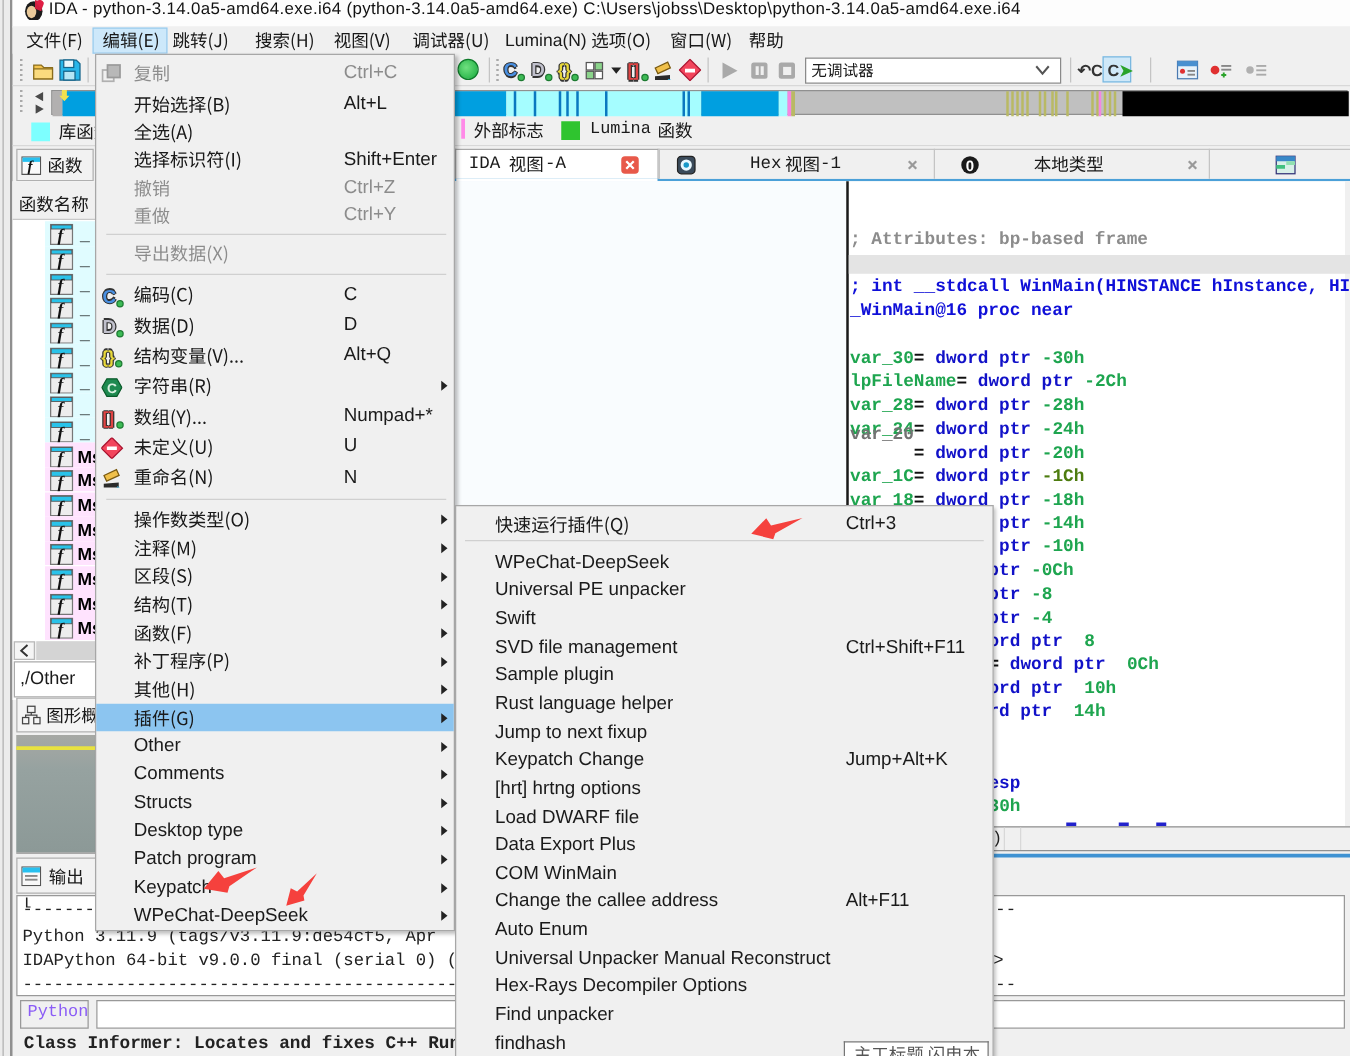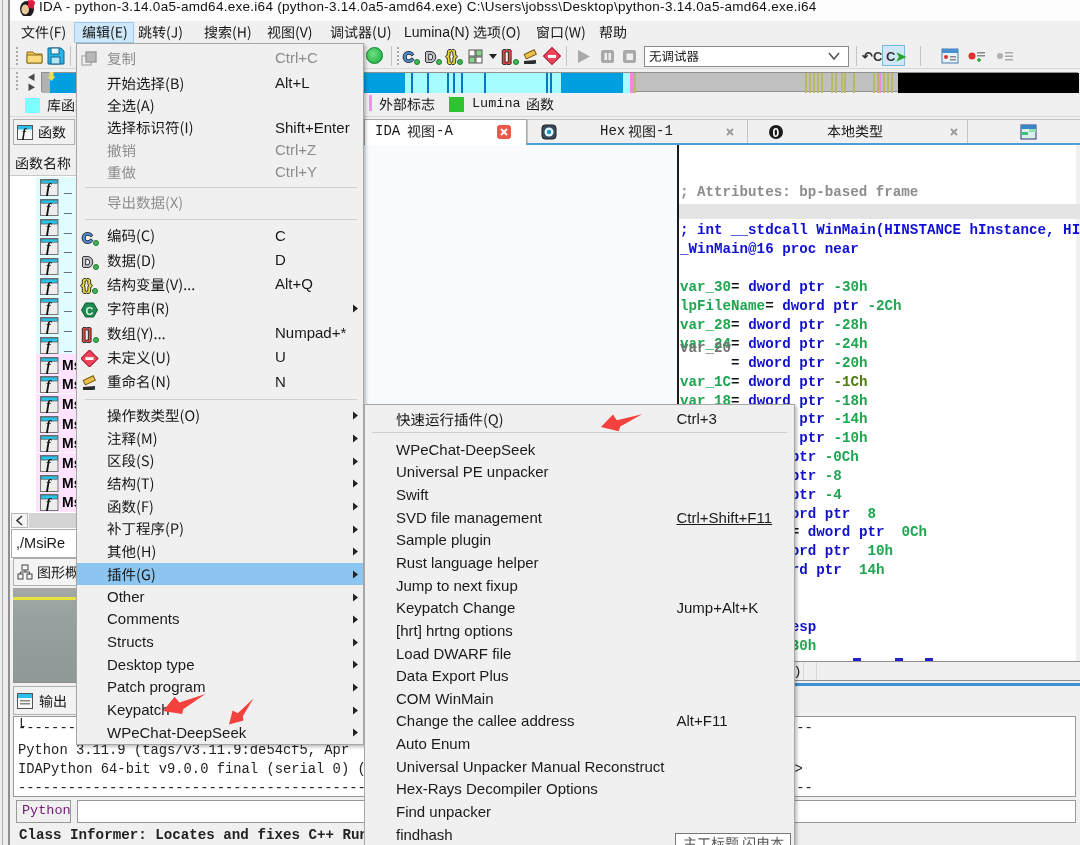--- a/index.html
+++ b/index.html
@@ -603,21 +603,21 @@
     <text x="6" y="14" font-family="Liberation Serif" font-style="italic" font-weight="bold" font-size="14" fill="#111">f</text>
   </svg>
 <div style="position:absolute;left:62.0px;top:492.2px;font:bold 14.0px 'Liberation Sans',sans-serif;color:#000;white-space:pre;line-height:21.0px;">Ms</div>
 <div style="position:absolute;left:11.0px;top:513.0px;width:349.0px;height:15.0px;background:#f0f0f0;"></div>
 <div style="position:absolute;left:11.0px;top:513.0px;width:17.0px;height:15.0px;background:#f5f5f5;border:1px solid #b8b8b8;"></div>
 <svg style="position:absolute;left:15px;top:515px" width="10" height="11">
     <path d="M7 1 L2 5.5 L7 10" fill="none" stroke="#333" stroke-width="1.6"></path>
   </svg>
 <div style="position:absolute;left:29.0px;top:513.0px;width:331.0px;height:15.0px;background:#d4d4d4;"></div>
 <div style="position:absolute;left:11.0px;top:529.0px;width:349.0px;height:29.0px;background:#fff;border:1px solid #aaa;"></div>
-<div style="position:absolute;left:16.0px;top:533.1px;font:normal 14.5px 'Liberation Sans',sans-serif;color:#1a1a1a;white-space:pre;line-height:21.8px;">,/MsiRe</div>
+<div style="position:absolute;left:16.0px;top:533.1px;font:normal 14.5px 'Liberation Sans',sans-serif;color:#1a1a1a;white-space:pre;line-height:21.8px;">,/Other</div>
 <div style="position:absolute;left:13.0px;top:558.0px;width:347.0px;height:28.0px;background:#f4f4f4;border:1px solid #b0b0b0;"></div>
 <svg style="position:absolute;left:17px;top:564px" width="16" height="16">
     <rect x="5" y="1" width="6" height="5" fill="none" stroke="#444"></rect>
     <rect x="1" y="10" width="5" height="5" fill="none" stroke="#444"></rect>
     <rect x="10" y="10" width="5" height="5" fill="none" stroke="#444"></rect>
     <path d="M8 6 V8 M3.5 10 V8 H12.5 V10" fill="none" stroke="#444"></path>
   </svg>
 <div style="position:absolute;left:37.0px;top:561.7px;width:57.0px;height:21.0px">
     <svg style="position:absolute;left:0;top:0;" width="57.0" height="21.0">
       <g fill="#1a1a1a" transform="translate(0,15.54) scale(0.014000,-0.014000)">
@@ -735,21 +735,21 @@
   </div>
 <div style="position:absolute;left:13.0px;top:716.0px;width:1063.0px;height:81.0px;background:#fff;border:1px solid #999;"></div>
 <div style="position:absolute;left:14px;top:717.5px;width:60px;height:60px;overflow:hidden">
     <div style="position:absolute;left:4.0px;top:-6.9px;font:normal 13.8px 'Liberation Mono',monospace;color:#222;white-space:pre;line-height:20.7px;">[</div>
   </div>
 <div style="position:absolute;left:18.0px;top:718.9px;font:normal 13.8px 'Liberation Mono',monospace;color:#222;white-space:pre;line-height:20.7px;">------------------------------------------------------------------------------------------------</div>
 <div style="position:absolute;left:18.0px;top:740.6px;font:normal 13.8px 'Liberation Mono',monospace;color:#222;white-space:pre;line-height:20.7px;">Python 3.11.9 (tags/v3.11.9:de54cf5, Apr  2 2024, 14:38:34) [MSC v.1938 64 bit (AMD64)]</div>
 <div style="position:absolute;left:18.0px;top:759.6px;font:normal 13.8px 'Liberation Mono',monospace;color:#222;white-space:pre;line-height:20.7px;">IDAPython 64-bit v9.0.0 final (serial 0) (c) The IDAPython Team &lt;idapython@googlegroups.com&gt;</div>
 <div style="position:absolute;left:18.0px;top:778.6px;font:normal 13.8px 'Liberation Mono',monospace;color:#222;white-space:pre;line-height:20.7px;">------------------------------------------------------------------------------------------------</div>
 <div style="position:absolute;left:16.0px;top:800.0px;width:55.0px;height:23.0px;background:#f0f0f0;border:1px solid #999;"></div>
-<div style="position:absolute;left:22.0px;top:800.9px;font:normal 13.5px 'Liberation Mono',monospace;color:#701a75;white-space:pre;line-height:20.2px;">Python</div>
+<div style="position:absolute;left:22.0px;top:800.9px;font:normal 13.5px 'Liberation Mono',monospace;color:#8b5cf6;white-space:pre;line-height:20.2px;">Python</div>
 <div style="position:absolute;left:77.0px;top:800.0px;width:999.0px;height:23.0px;background:#fff;border:1px solid #999;"></div>
 <div style="position:absolute;left:19.0px;top:825.4px;font:bold 14.2px 'Liberation Mono',monospace;color:#222;white-space:pre;line-height:21.3px;">Class Informer: Locates and fixes C++ Runtime Type Information</div>
 <div style="position:absolute;left:76.0px;top:43.0px;width:288.0px;height:702.0px;background:#f0f0f0;border:1px solid #a7a7a7;box-shadow:2px 2px 3px rgba(0,0,0,0.25);"></div>
 <div style="position:absolute;left:77.0px;top:563.2px;width:286.0px;height:22.3px;background:#8cc5f0;"></div>
 <div style="position:absolute;left:107.0px;top:47.7px;width:30.0px;height:21.8px">
     <svg style="position:absolute;left:0;top:0;" width="30.0" height="21.8">
       <g fill="#8c8c8c" transform="translate(0,16.10) scale(0.014500,-0.014500)">
         <use href="#g590d" x="0"></use>
         <use href="#g5236" x="1000"></use>
       </g>
@@ -1112,21 +1112,21 @@
         <use href="#g0029" x="7080"></use>
       </g>
     </svg>
   </div>
 <div style="position:absolute;left:676.5px;top:408.4px;font:normal 15.0px 'Liberation Sans',sans-serif;color:#1a1a1a;white-space:pre;line-height:22.5px;">Ctrl+3</div>
 <div style="position:absolute;left:372.0px;top:431.6px;width:415.0px;height:1.0px;background:#d0d0d0;"></div>
 <div style="position:absolute;left:396.0px;top:438.8px;font:normal 15.0px 'Liberation Sans',sans-serif;color:#1a1a1a;white-space:pre;line-height:22.5px;">WPeChat-DeepSeek</div>
 <div style="position:absolute;left:396.0px;top:461.4px;font:normal 15.0px 'Liberation Sans',sans-serif;color:#1a1a1a;white-space:pre;line-height:22.5px;">Universal PE unpacker</div>
 <div style="position:absolute;left:396.0px;top:484.0px;font:normal 15.0px 'Liberation Sans',sans-serif;color:#1a1a1a;white-space:pre;line-height:22.5px;">Swift</div>
 <div style="position:absolute;left:396.0px;top:506.7px;font:normal 15.0px 'Liberation Sans',sans-serif;color:#1a1a1a;white-space:pre;line-height:22.5px;">SVD file management</div>
-<div style="position:absolute;left:676.5px;top:506.7px;font:normal 15.0px 'Liberation Sans',sans-serif;color:#1a1a1a;white-space:pre;line-height:22.5px;text-decoration:underline;">Ctrl+Shift+F11</div>
+<div style="position:absolute;left:676.5px;top:506.7px;font:normal 15.0px 'Liberation Sans',sans-serif;color:#1a1a1a;white-space:pre;line-height:22.5px;">Ctrl+Shift+F11</div>
 <div style="position:absolute;left:396.0px;top:529.3px;font:normal 15.0px 'Liberation Sans',sans-serif;color:#1a1a1a;white-space:pre;line-height:22.5px;">Sample plugin</div>
 <div style="position:absolute;left:396.0px;top:551.9px;font:normal 15.0px 'Liberation Sans',sans-serif;color:#1a1a1a;white-space:pre;line-height:22.5px;">Rust language helper</div>
 <div style="position:absolute;left:396.0px;top:574.6px;font:normal 15.0px 'Liberation Sans',sans-serif;color:#1a1a1a;white-space:pre;line-height:22.5px;">Jump to next fixup</div>
 <div style="position:absolute;left:396.0px;top:597.2px;font:normal 15.0px 'Liberation Sans',sans-serif;color:#1a1a1a;white-space:pre;line-height:22.5px;">Keypatch Change</div>
 <div style="position:absolute;left:676.5px;top:597.2px;font:normal 15.0px 'Liberation Sans',sans-serif;color:#1a1a1a;white-space:pre;line-height:22.5px;">Jump+Alt+K</div>
 <div style="position:absolute;left:396.0px;top:619.9px;font:normal 15.0px 'Liberation Sans',sans-serif;color:#1a1a1a;white-space:pre;line-height:22.5px;">[hrt] hrtng options</div>
 <div style="position:absolute;left:396.0px;top:642.5px;font:normal 15.0px 'Liberation Sans',sans-serif;color:#1a1a1a;white-space:pre;line-height:22.5px;">Load DWARF file</div>
 <div style="position:absolute;left:396.0px;top:665.1px;font:normal 15.0px 'Liberation Sans',sans-serif;color:#1a1a1a;white-space:pre;line-height:22.5px;">Data Export Plus</div>
 <div style="position:absolute;left:396.0px;top:687.8px;font:normal 15.0px 'Liberation Sans',sans-serif;color:#1a1a1a;white-space:pre;line-height:22.5px;">COM WinMain</div>
 <div style="position:absolute;left:396.0px;top:710.4px;font:normal 15.0px 'Liberation Sans',sans-serif;color:#1a1a1a;white-space:pre;line-height:22.5px;">Change the callee address</div>

